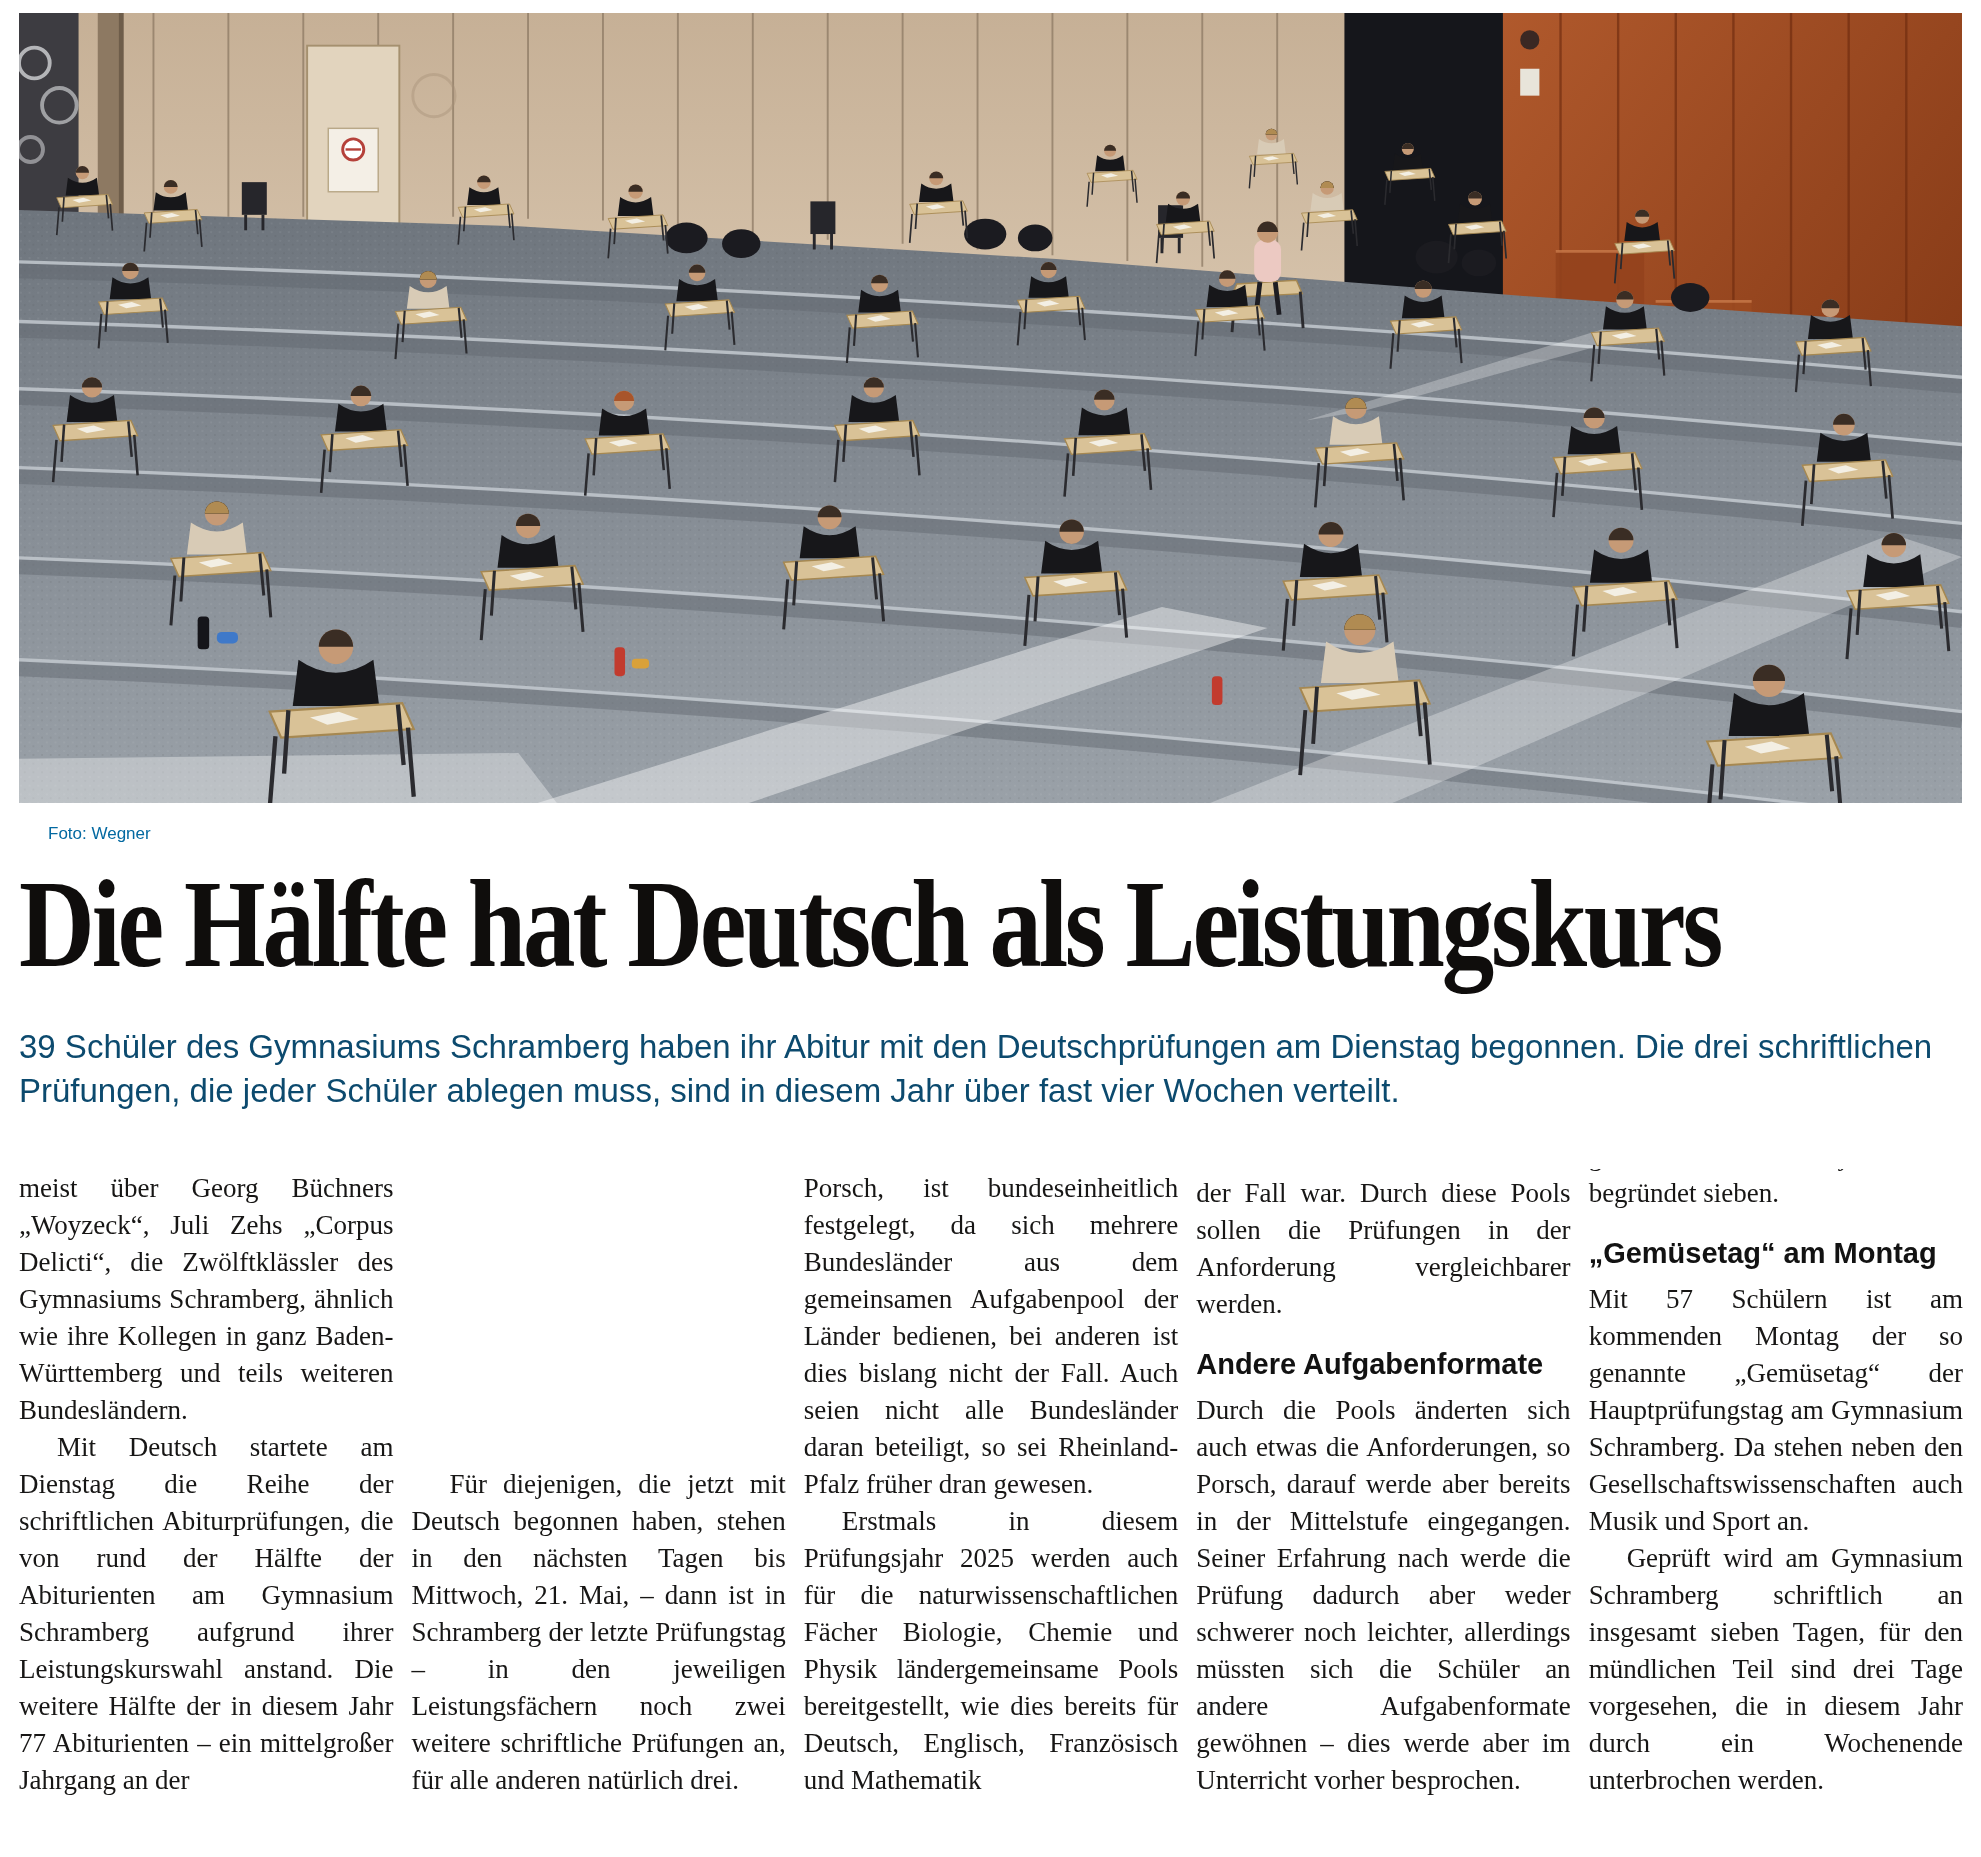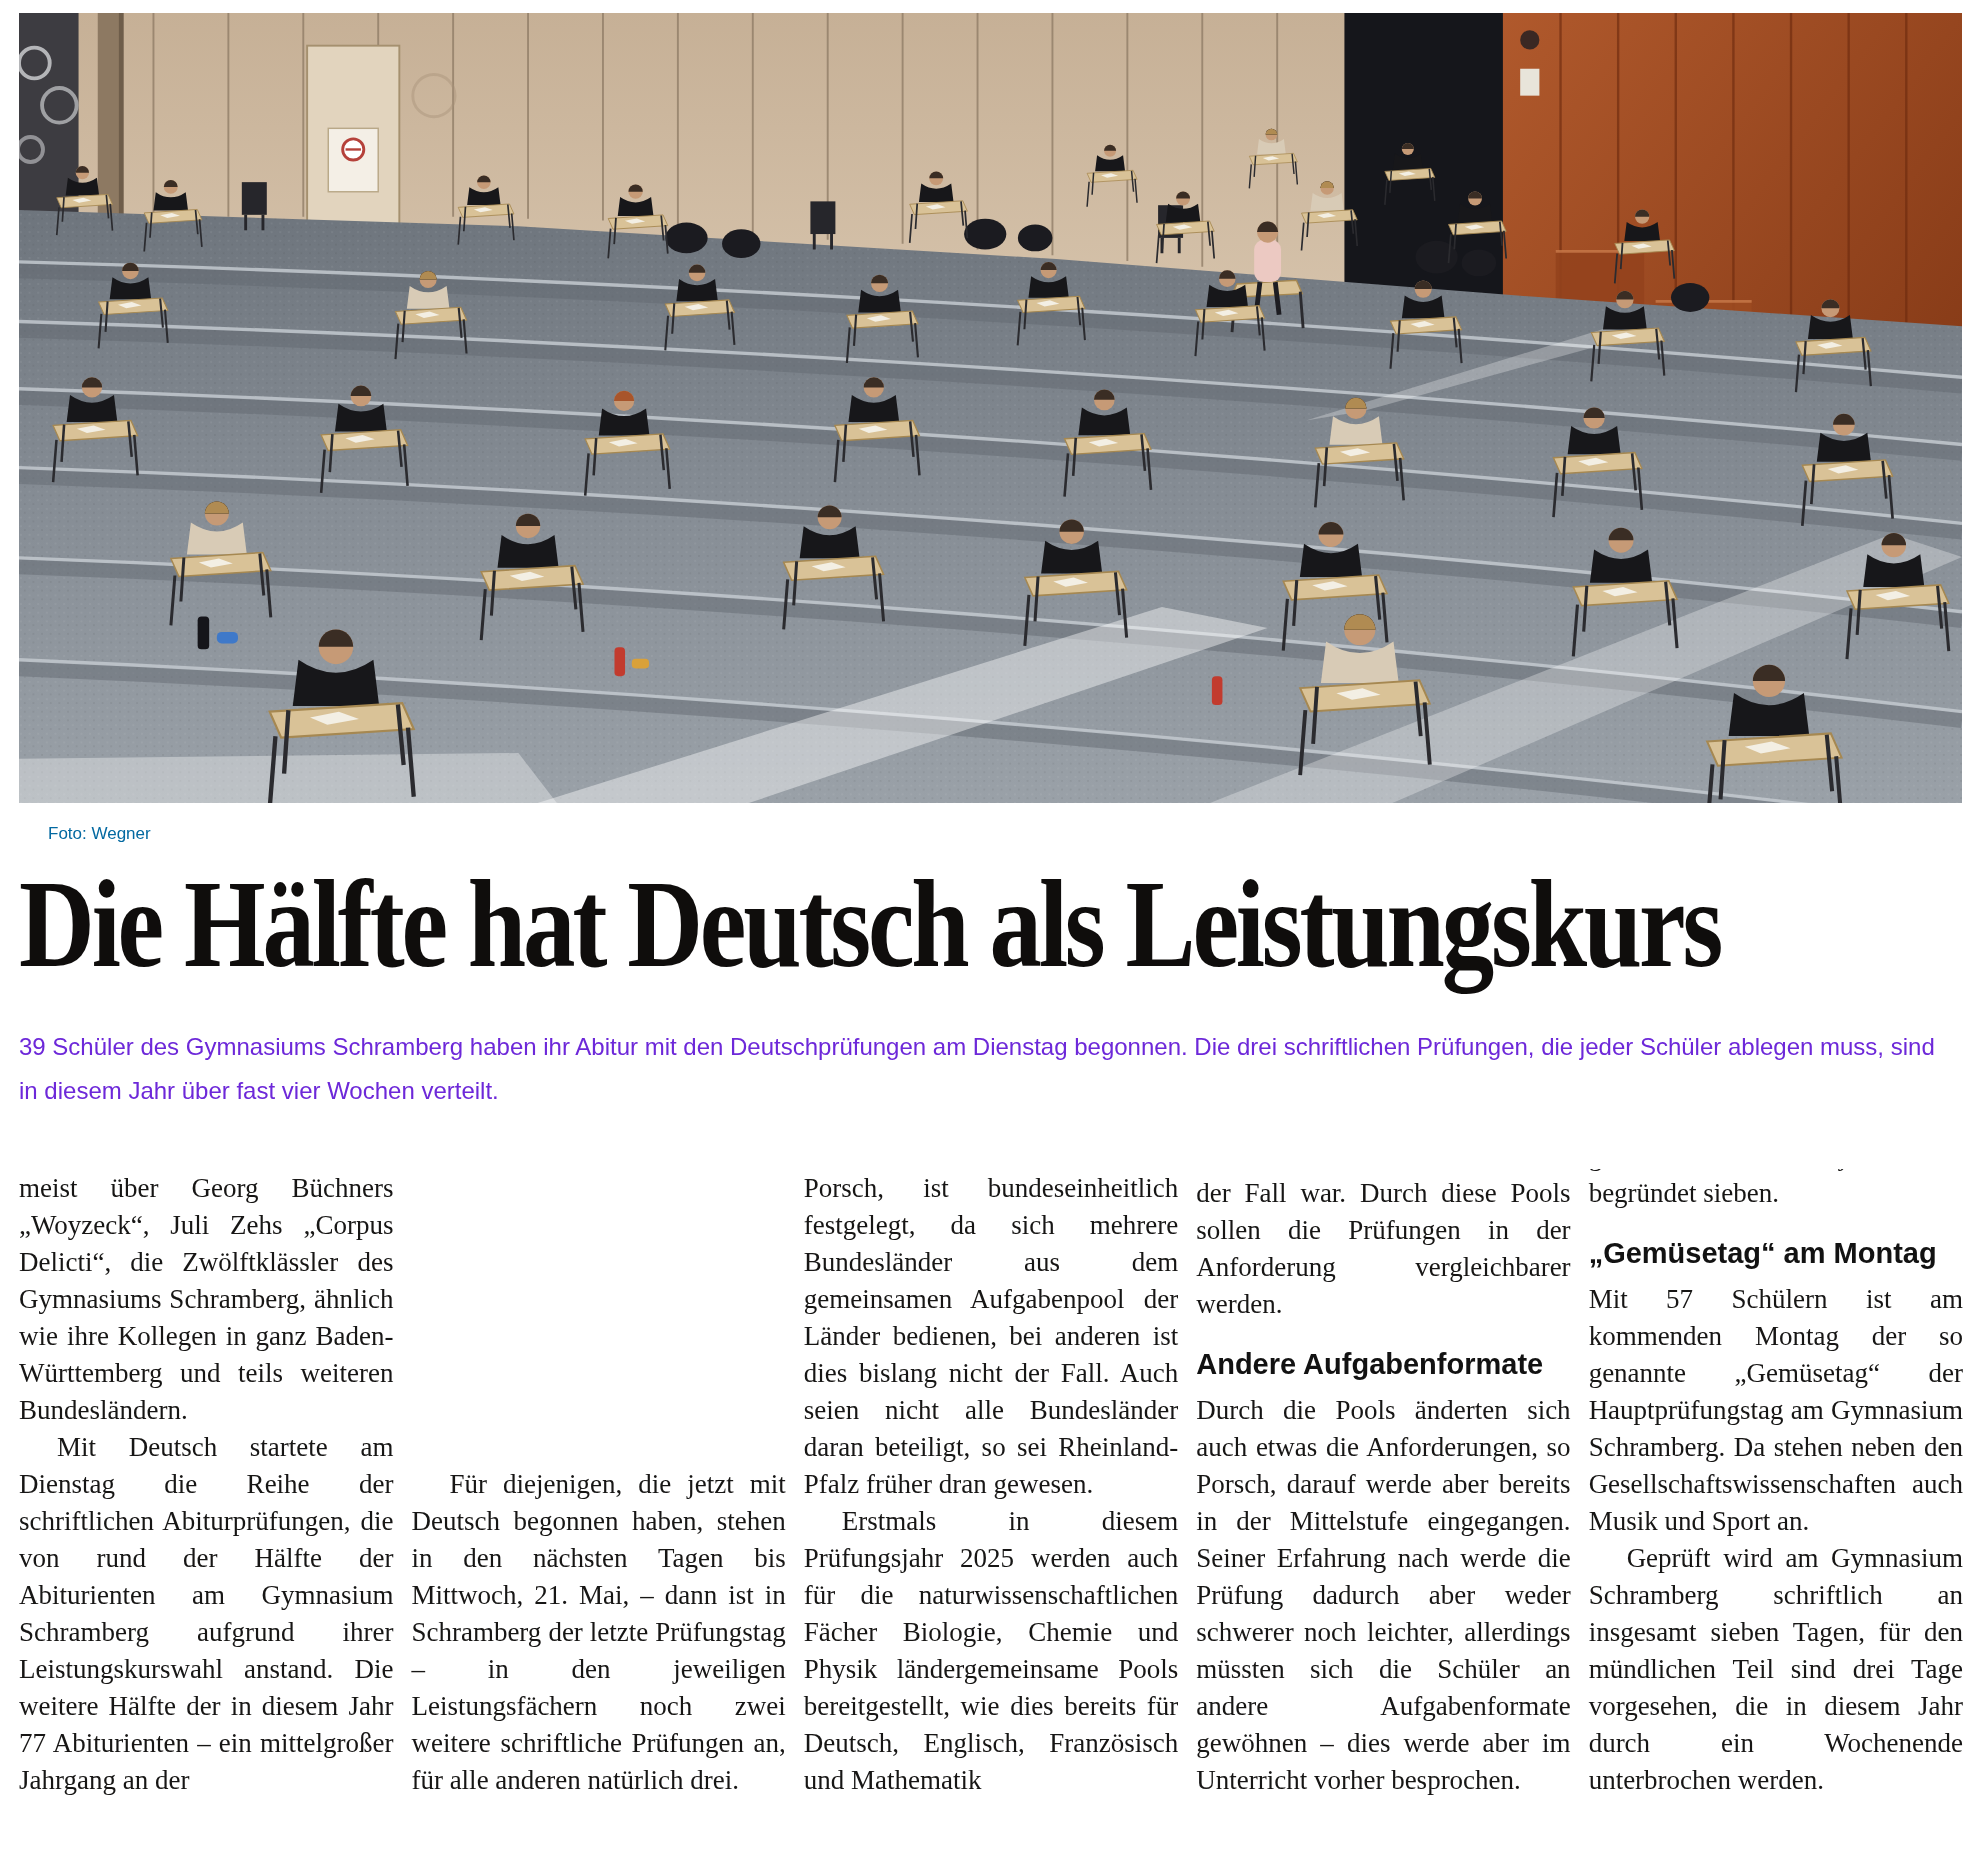--- a/index.html
+++ b/index.html
@@ -15,21 +15,21 @@
   .caption{flex:1;font-size:26.4px;line-height:35px;color:#121212;max-width:1739px;}
   .credit{font-size:17px;color:#0369a1;white-space:nowrap;padding-left:29px;}
 
   
   .headline{margin-top:44px;height:134px;overflow:visible;}
   .headline span{display:inline-block;white-space:nowrap;
     font-family:"Liberation Serif",serif;font-weight:700;color:#0f0d0c;
     font-size:125px;letter-spacing:-3.8px;transform:scaleX(0.84);transform-origin:left center;line-height:1;}
 
   
-  .lede{margin-top:29px;font-size:24px;line-height:44px;color:#6d28d9;max-width:1931px;}
+  .lede{margin-top:29px;font-size:33px;line-height:44px;color:#0c4a6e;max-width:1931px;}
 
   
   .cols{display:flex;gap:18px;margin-top:56px;height:630px;overflow:hidden;align-items:flex-end;}
   .col{flex:1;min-width:0;font-family:"Liberation Serif",serif;font-size:27px;line-height:37px;
        color:#171615;text-align:justify;hyphens:auto;-webkit-hyphens:auto;}
   .col p{margin:0;}
   .col p.ind{text-indent:38px;}
   .byline{font-family:"Liberation Sans",sans-serif;font-size:29px;color:#222;margin-bottom:44px;
           display:flex;align-items:center;}
   .byline .sq{width:20px;height:20px;background:#1e8a4e;display:inline-block;margin-right:13.4px;flex:none;}

